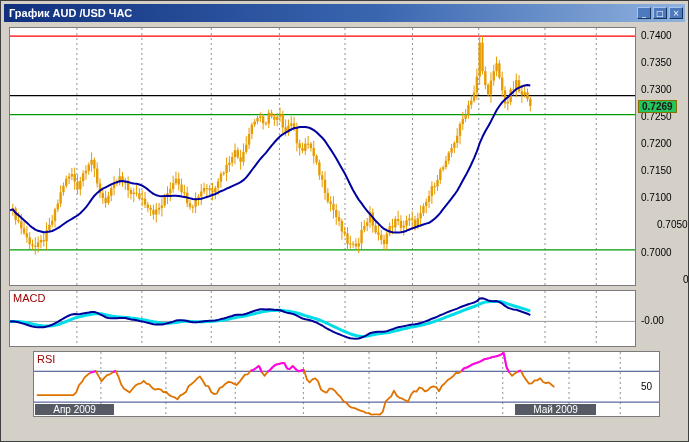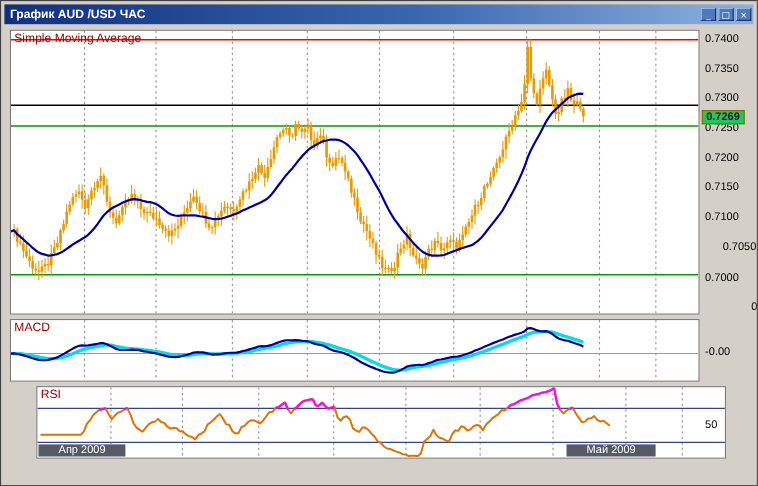--- a/index.html
+++ b/index.html
@@ -37,21 +37,20 @@
   <div class="titlebar">
     <span class="title">График AUD /USD ЧАС</span>
     <span class="controls">
       <button class="winbtn">_</button>
       <button class="winbtn">□</button>
       <button class="winbtn">×</button>
     </span>
   </div>
 
   <div class="panel main" id="mainPanel">
-    <span class="ind-label">Simple Moving Average</span>
     <svg id="mainSvg" width="625" height="257">
         <g>
           <line x1="66.875" y1="0" x2="66.875" y2="257" stroke="#909090" stroke-width="1" stroke-dasharray="2,3"></line>
           <line x1="131.875" y1="0" x2="131.875" y2="257" stroke="#909090" stroke-width="1" stroke-dasharray="2,3"></line>
           <line x1="201.25" y1="0" x2="201.25" y2="257" stroke="#909090" stroke-width="1" stroke-dasharray="2,3"></line>
           <line x1="269.375" y1="0" x2="269.375" y2="257" stroke="#909090" stroke-width="1" stroke-dasharray="2,3"></line>
           <line x1="335" y1="0" x2="335" y2="257" stroke="#909090" stroke-width="1" stroke-dasharray="2,3"></line>
           <line x1="402.5" y1="0" x2="402.5" y2="257" stroke="#909090" stroke-width="1" stroke-dasharray="2,3"></line>
           <line x1="468.75" y1="0" x2="468.75" y2="257" stroke="#909090" stroke-width="1" stroke-dasharray="2,3"></line>
           <line x1="535" y1="0" x2="535" y2="257" stroke="#909090" stroke-width="1" stroke-dasharray="2,3"></line>

